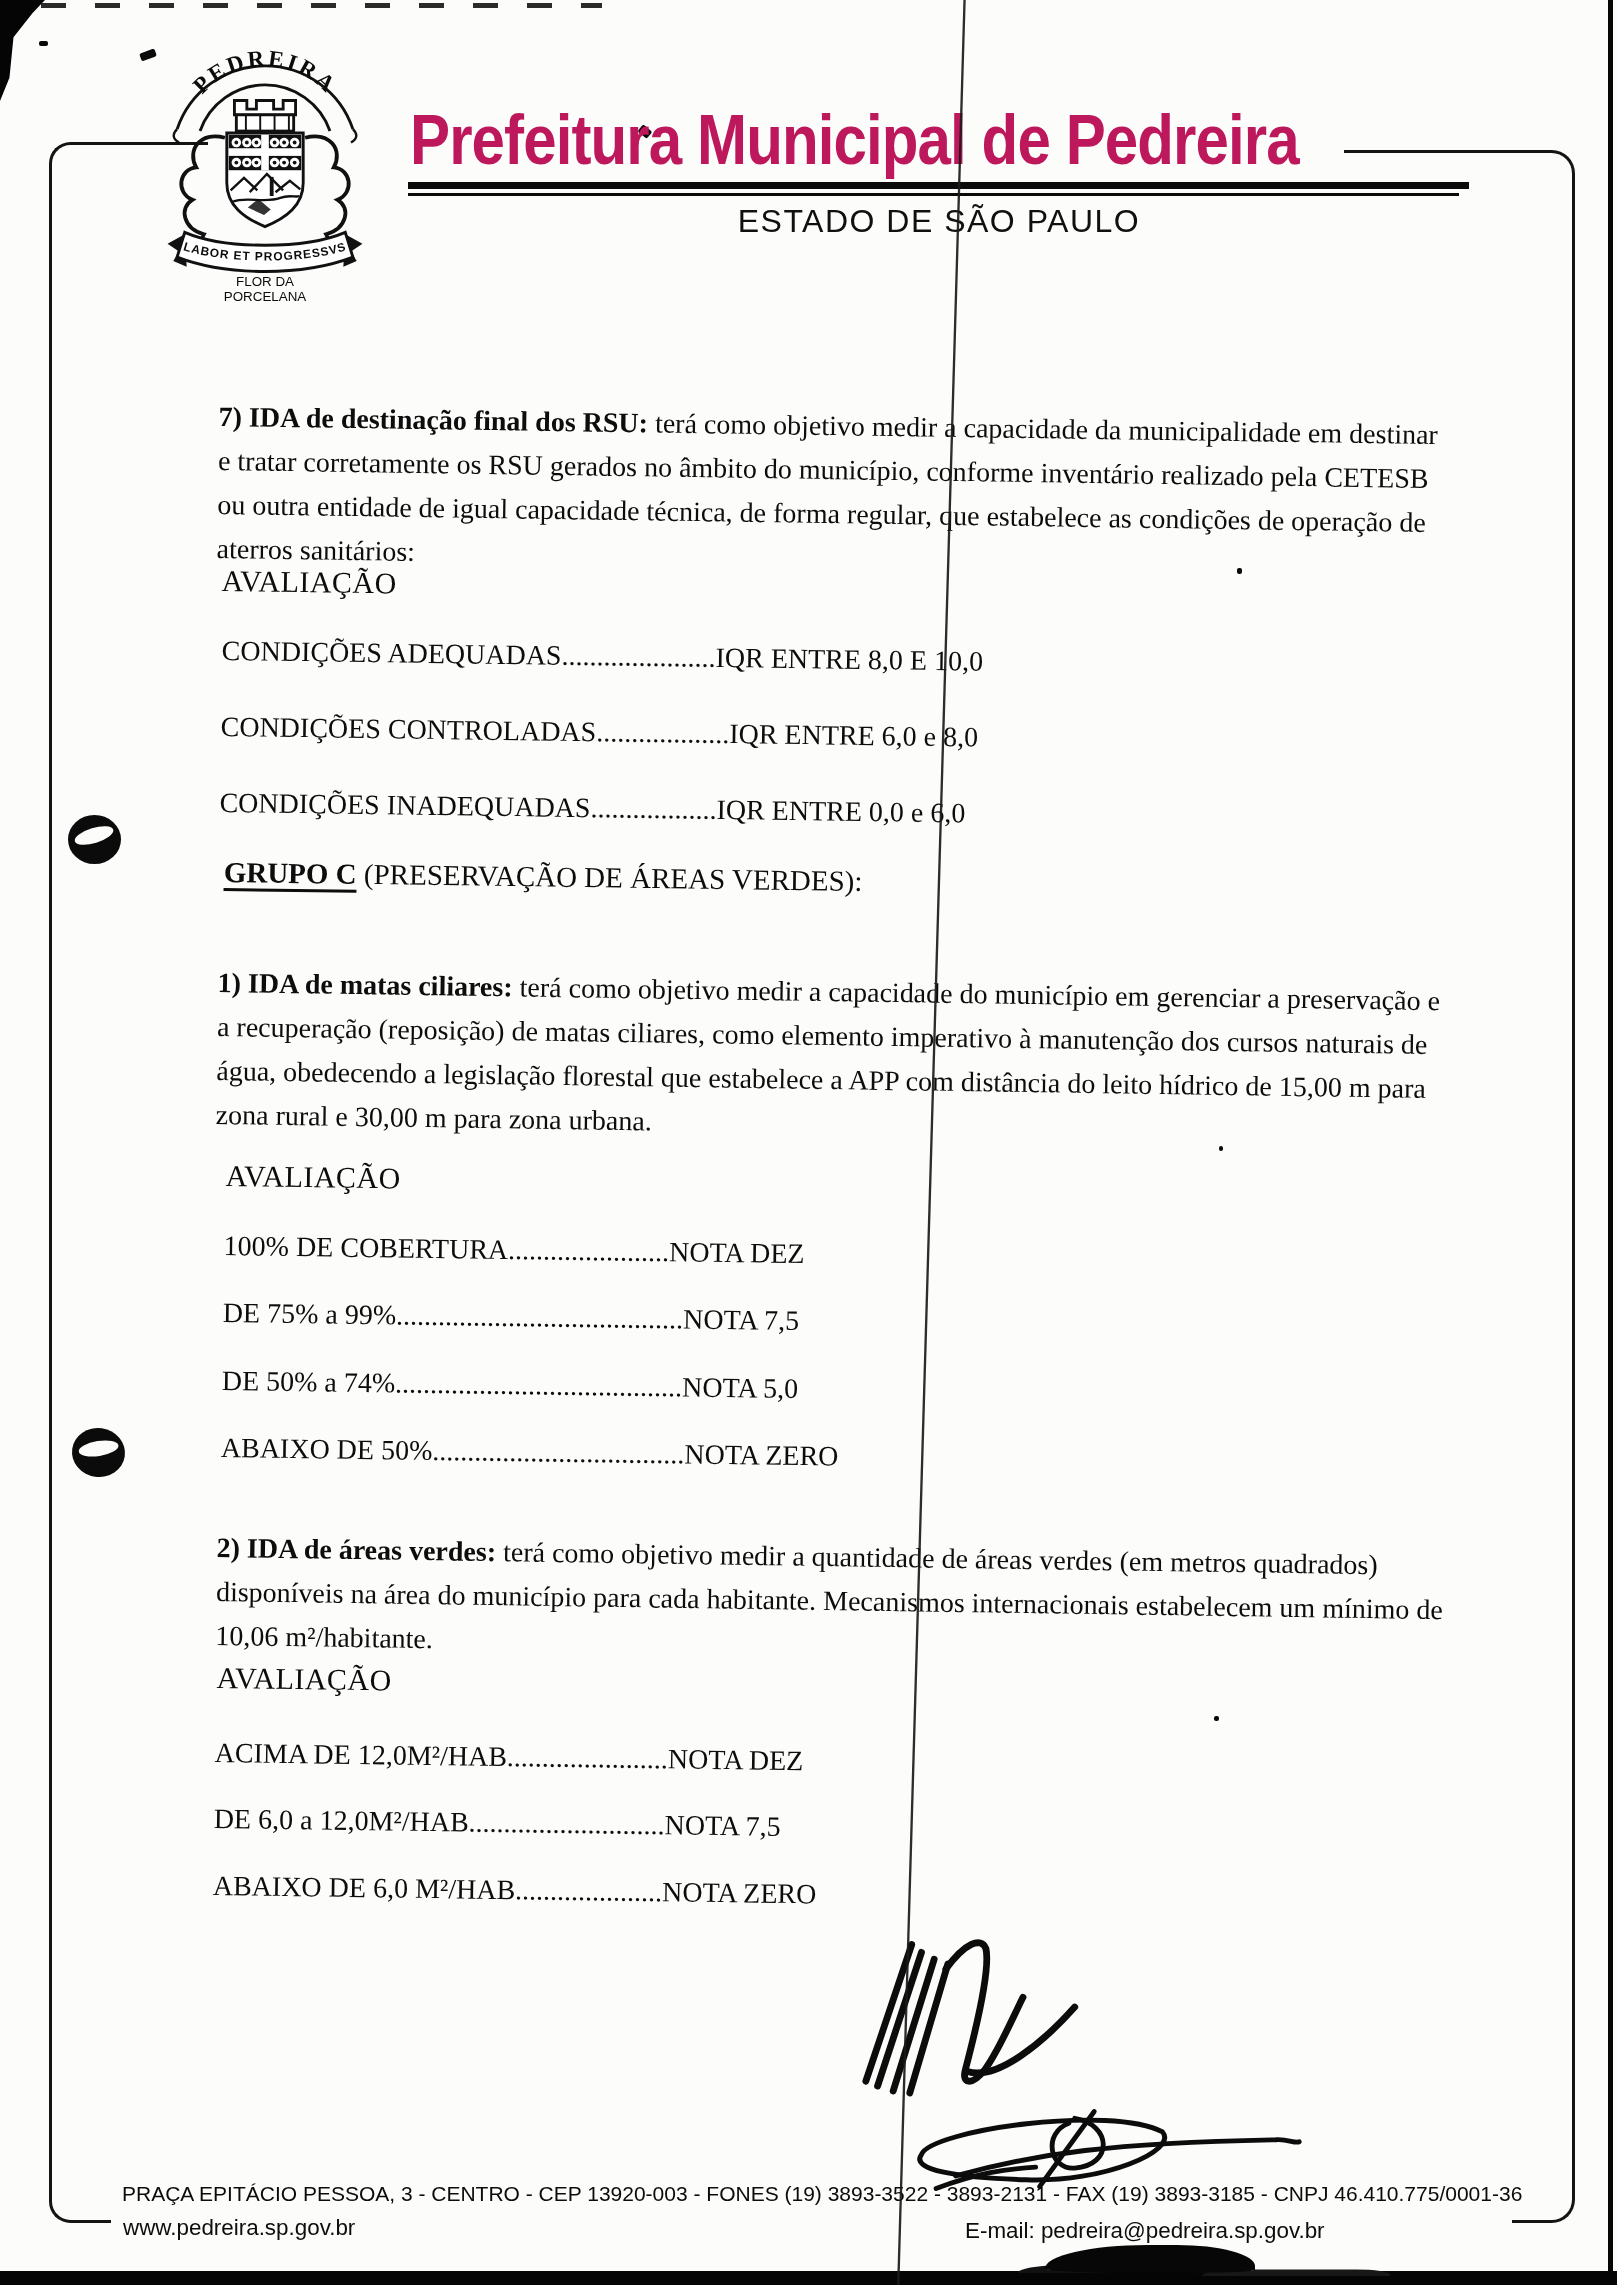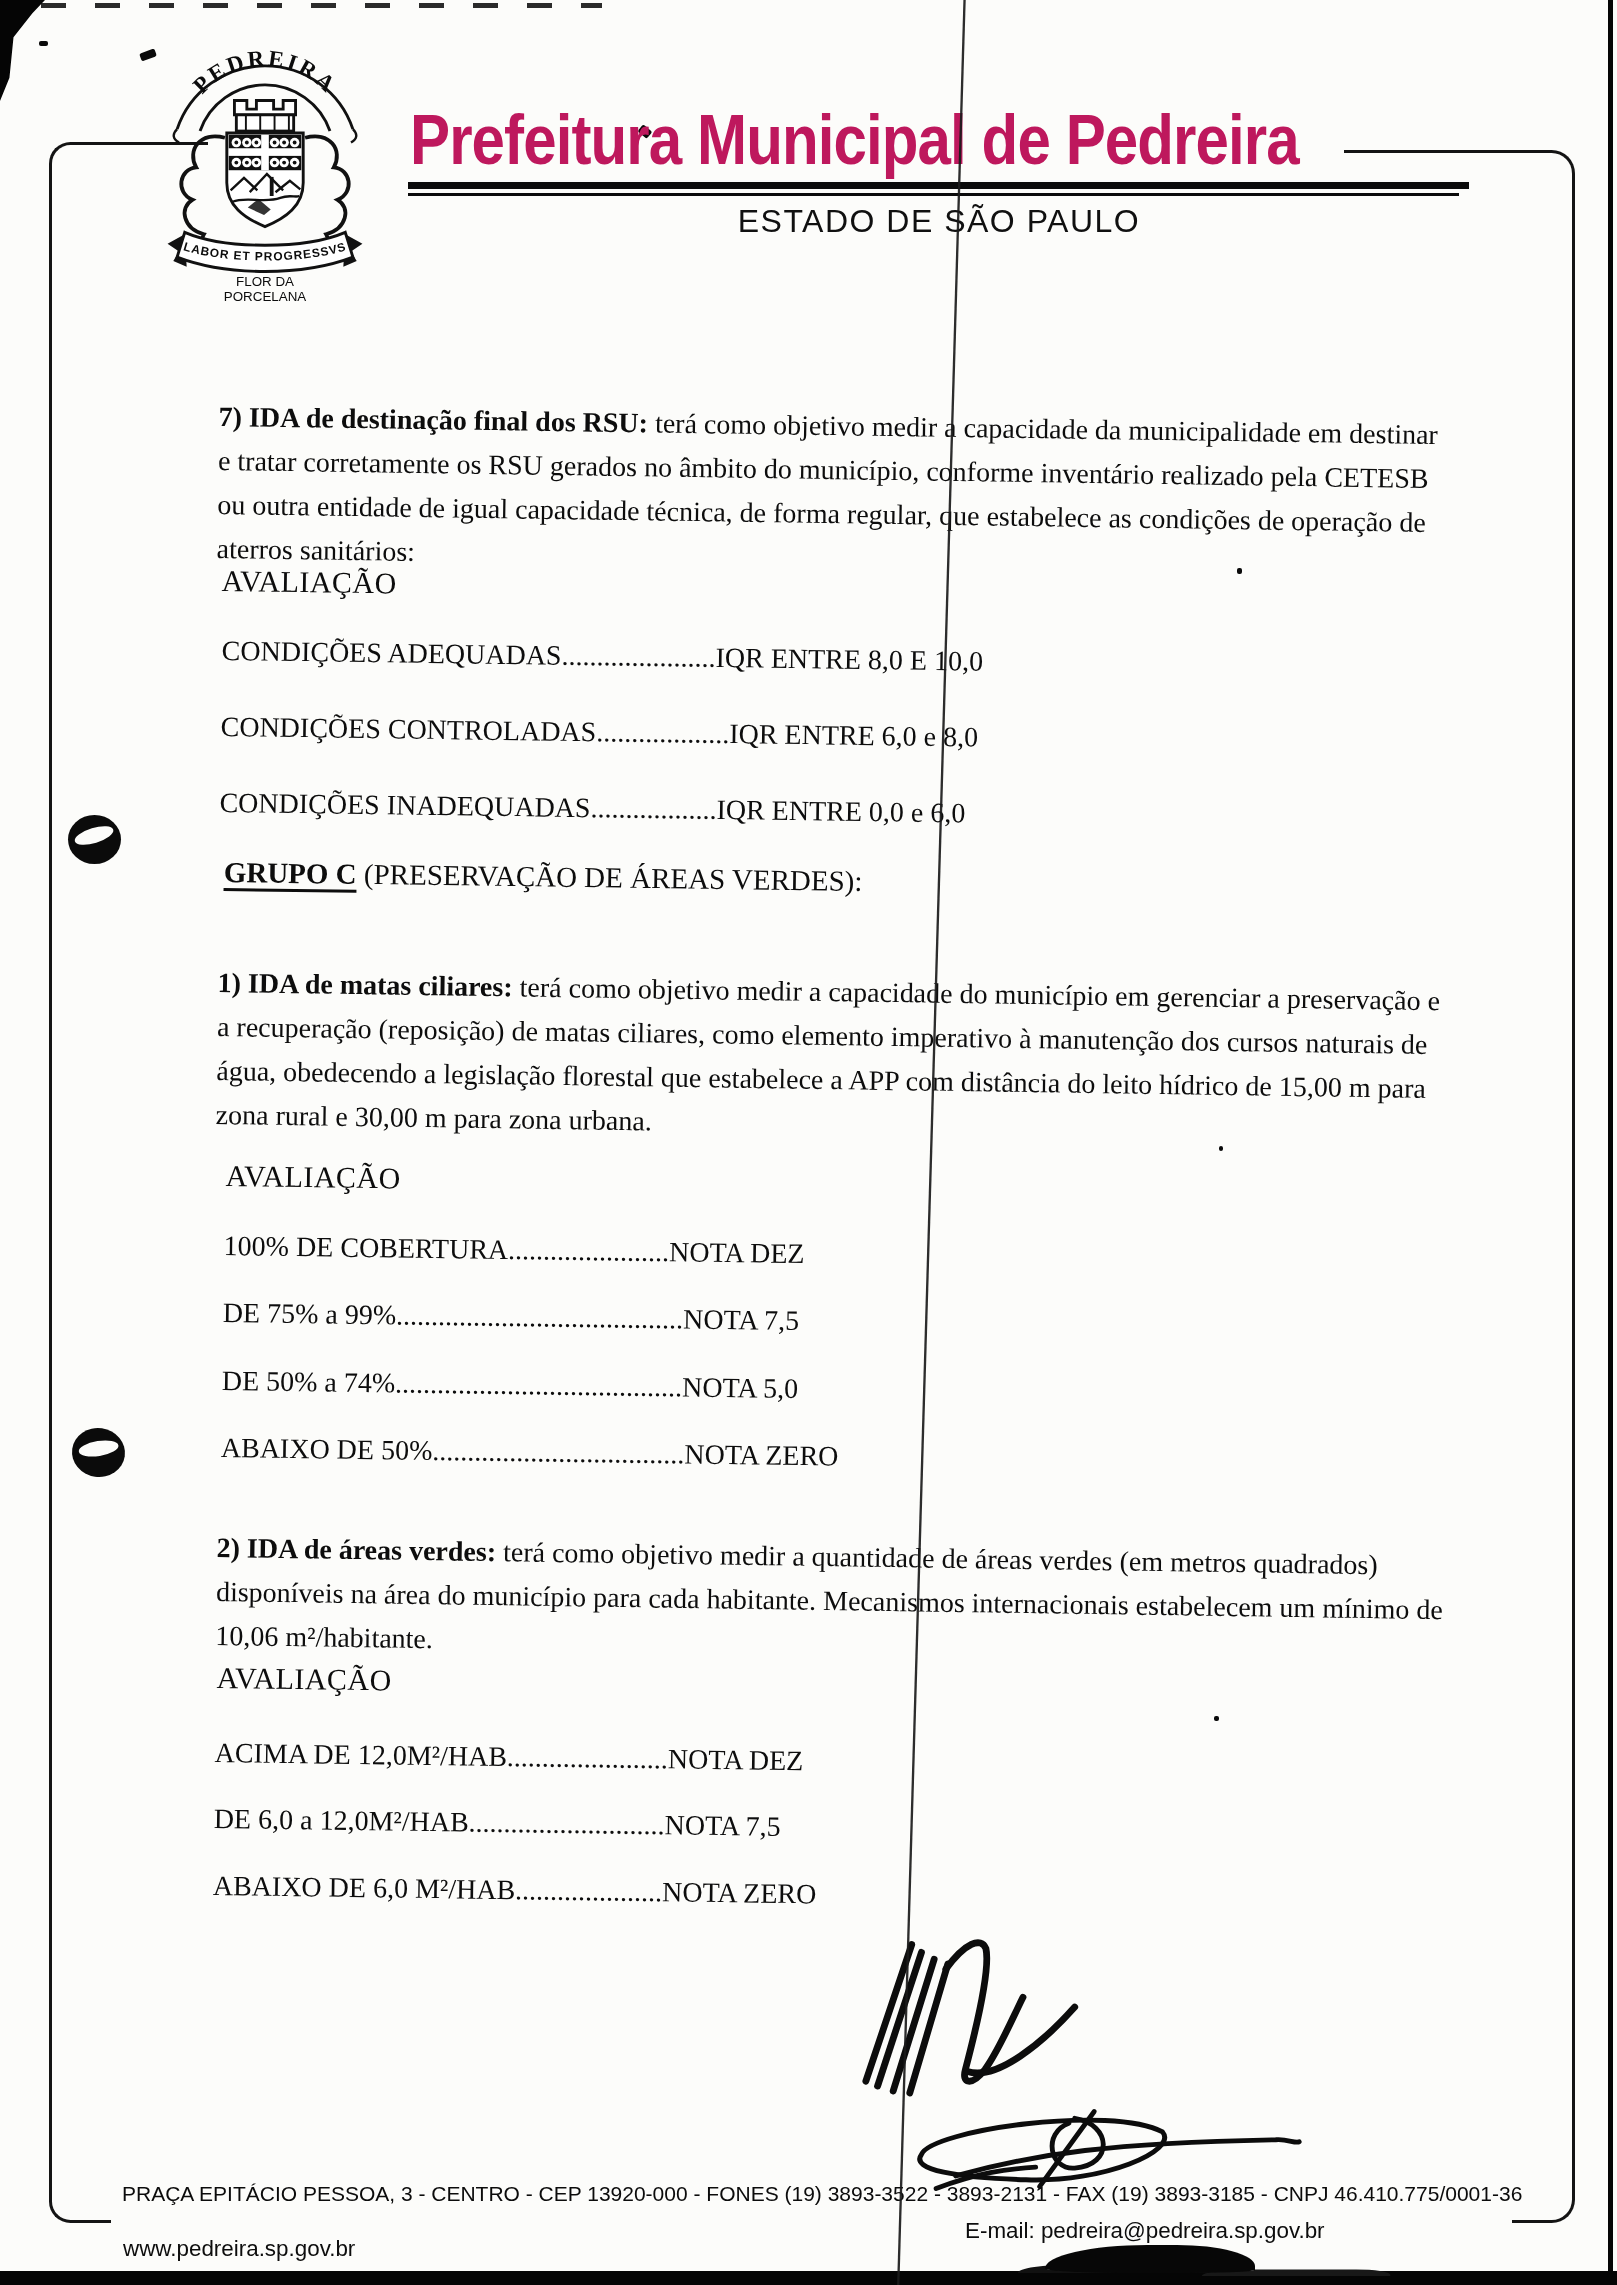--- a/index.html
+++ b/index.html
@@ -55,21 +55,21 @@
   .heading { font-size:29px; transform:rotate(.8deg); transform-origin:0 0; }
   .dotlist { transform:rotate(.8deg); transform-origin:0 0; }
   .dotlist .item { font-size:28px; line-height:43px; white-space:nowrap; }
   .dotlist.gap-lg .item { margin-bottom:33px; }
   .dotlist.gap-md .item { margin-bottom:24.4px; }
   .dotlist.gap-sm .item { margin-bottom:23.4px; }
 
   
   .footer-line1 { left:122px; top:2182px; width:1404px; white-space:nowrap;
     font-family:"Liberation Sans", sans-serif; font-size:21px; color:#0b0b0b; }
-  .footer-site  { left:123px; top:2215px; font-family:"Liberation Sans", sans-serif; font-size:22.4px;margin-top:21px; }
+  .footer-site  { left:123px; top:2215px; font-family:"Liberation Sans", sans-serif; font-size:22.4px; }
   .footer-email { left:965px; top:2218px; width:573px; text-align:left;
     font-family:"Liberation Sans", sans-serif; font-size:22.4px; }
 </style>
 </head>
 <body>
 
 <div id="page">
 
   <div class="abs scan-corner-tl"></div>
   <div class="abs scan-top-dashes"></div>
@@ -225,21 +225,21 @@
     </g>
     <g fill="none" stroke="#0c0c0c" stroke-width="5" stroke-linecap="round">
       <path d="M105,237 C115,212 300,186 352,214 C368,233 292,266 212,263 C142,261 93,253 105,237"></path>
       <path d="M262,200 C300,206 302,248 262,251 C236,253 229,215 256,205"></path>
       <path d="M282,193 L226,270"></path>
       <path d="M120,272 C162,256 192,252 222,250"></path>
       <path d="M140,259 C222,236 302,225 468,222 C480,221 488,226 492,224"></path>
     </g>
   </svg>
 
-  <div class="abs footer-line1">PRAÇA EPITÁCIO PESSOA, 3 - CENTRO - CEP 13920-000 - FONES (19) 3893-3522 - 3893-2131 - FAX (19) 3893-3185 - CNPJ 46.410.775/0001-36</div>
+  <div class="abs footer-line1">PRAÇA EPITÁCIO PESSOA, 3 - CENTRO - CEP 13920-003 - FONES (19) 3893-3522 - 3893-2131 - FAX (19) 3893-3185 - CNPJ 46.410.775/0001-36</div>
   <div class="abs footer-site">www.pedreira.sp.gov.br</div>
   <div class="abs footer-email">E-mail: pedreira@pedreira.sp.gov.br</div>
 
   <svg id="fold-line" style="left:0; top:0;" width="1618" height="2285" viewBox="0 0 1659 2343">
     <line x1="989" y1="0" x2="921" y2="2343" stroke="#1b1b1b" stroke-width="2.4" opacity=".92"></line>
   </svg>
 
 </div>
 
 

